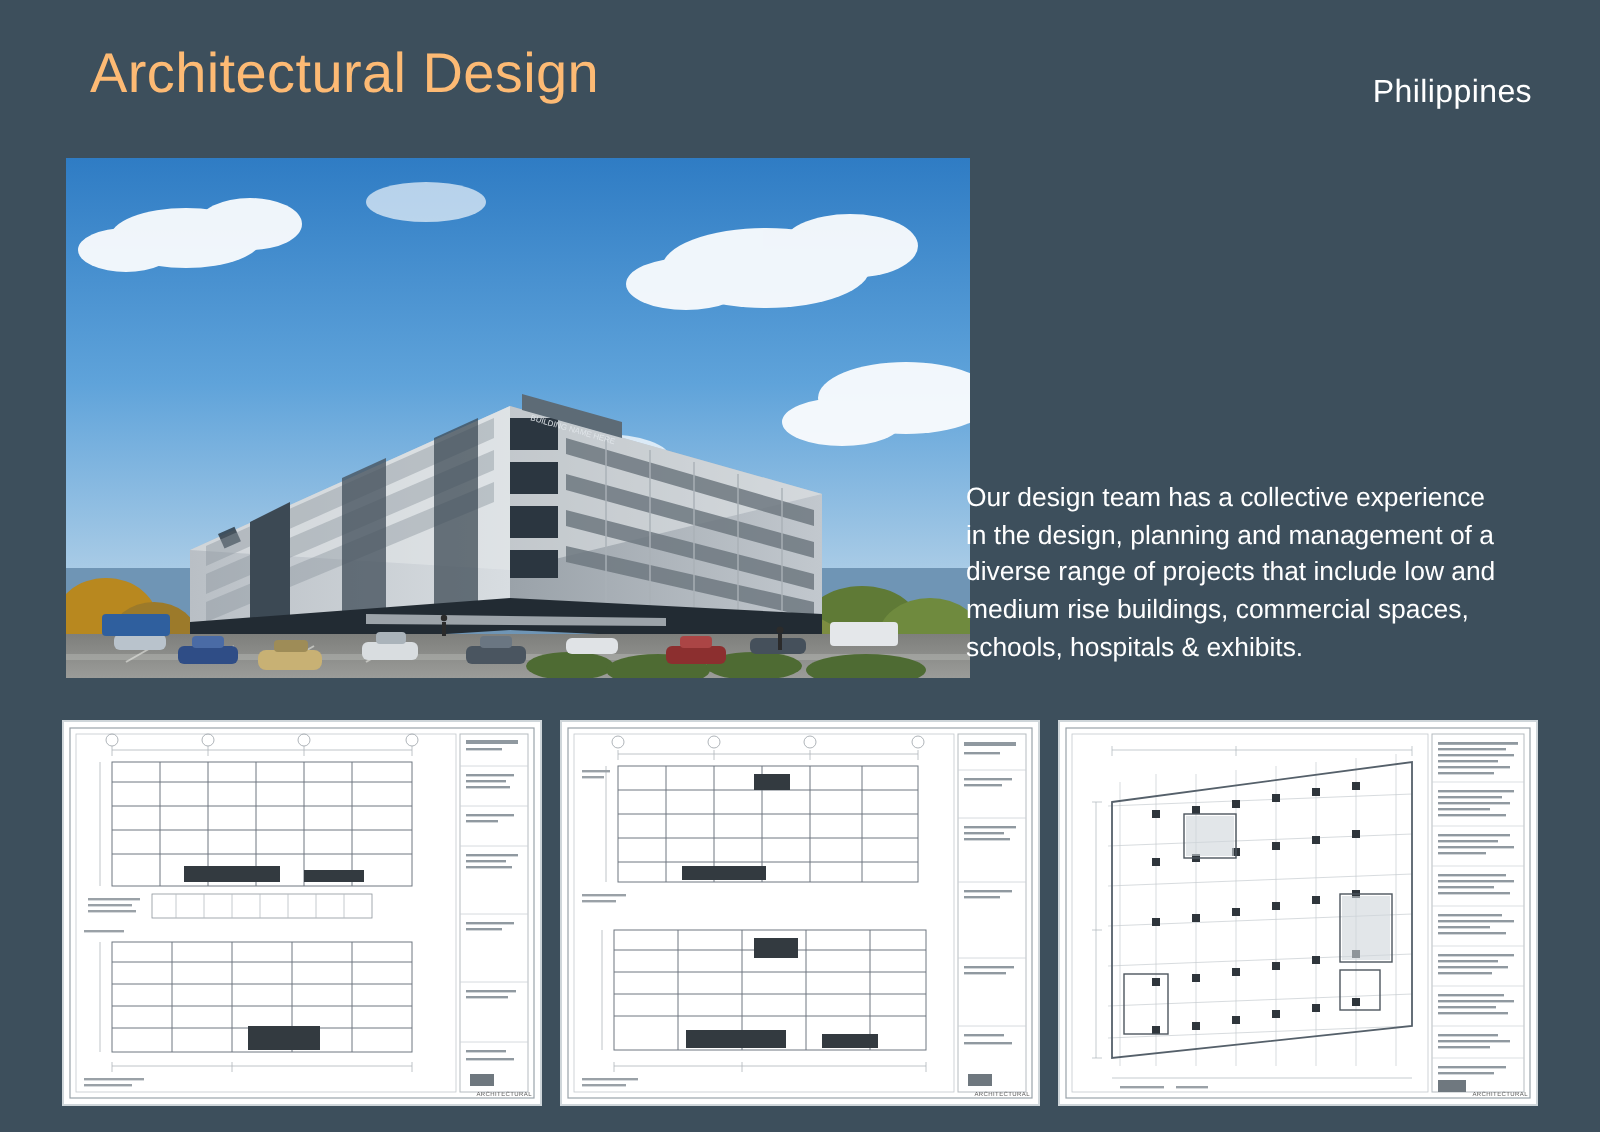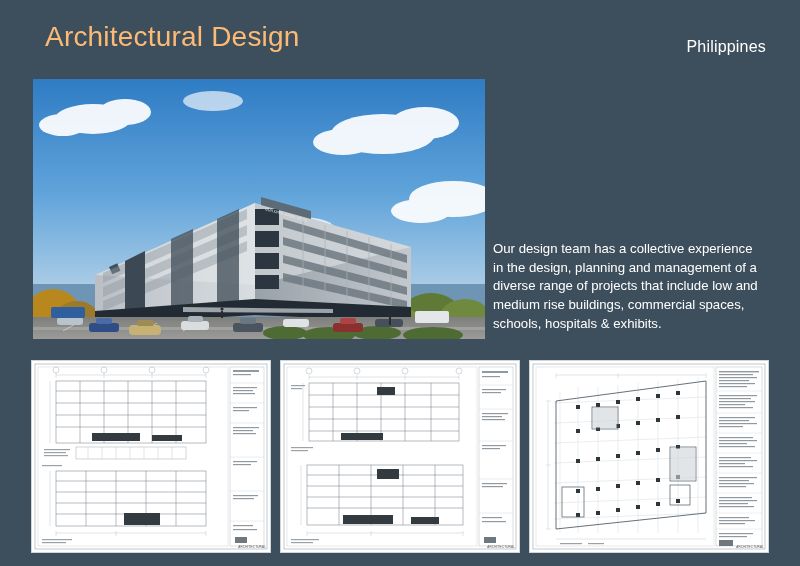--- a/index.html
+++ b/index.html
@@ -43,21 +43,21 @@
     width: 452px;
     height: 260px;
     overflow: hidden;
     background: #6f95b5;
   }
   .hero svg {
     display: block;
   }
   .body-text {
     position: absolute;
-    left: 493px;
+    left: 483px;
     top: 240px;
     width: 270px;
     font-size: 13.2px;
     line-height: 1.42;
     color: #ffffff;
   }
   .plans {
     position: absolute;
     left: 31px;
     top: 360px;

